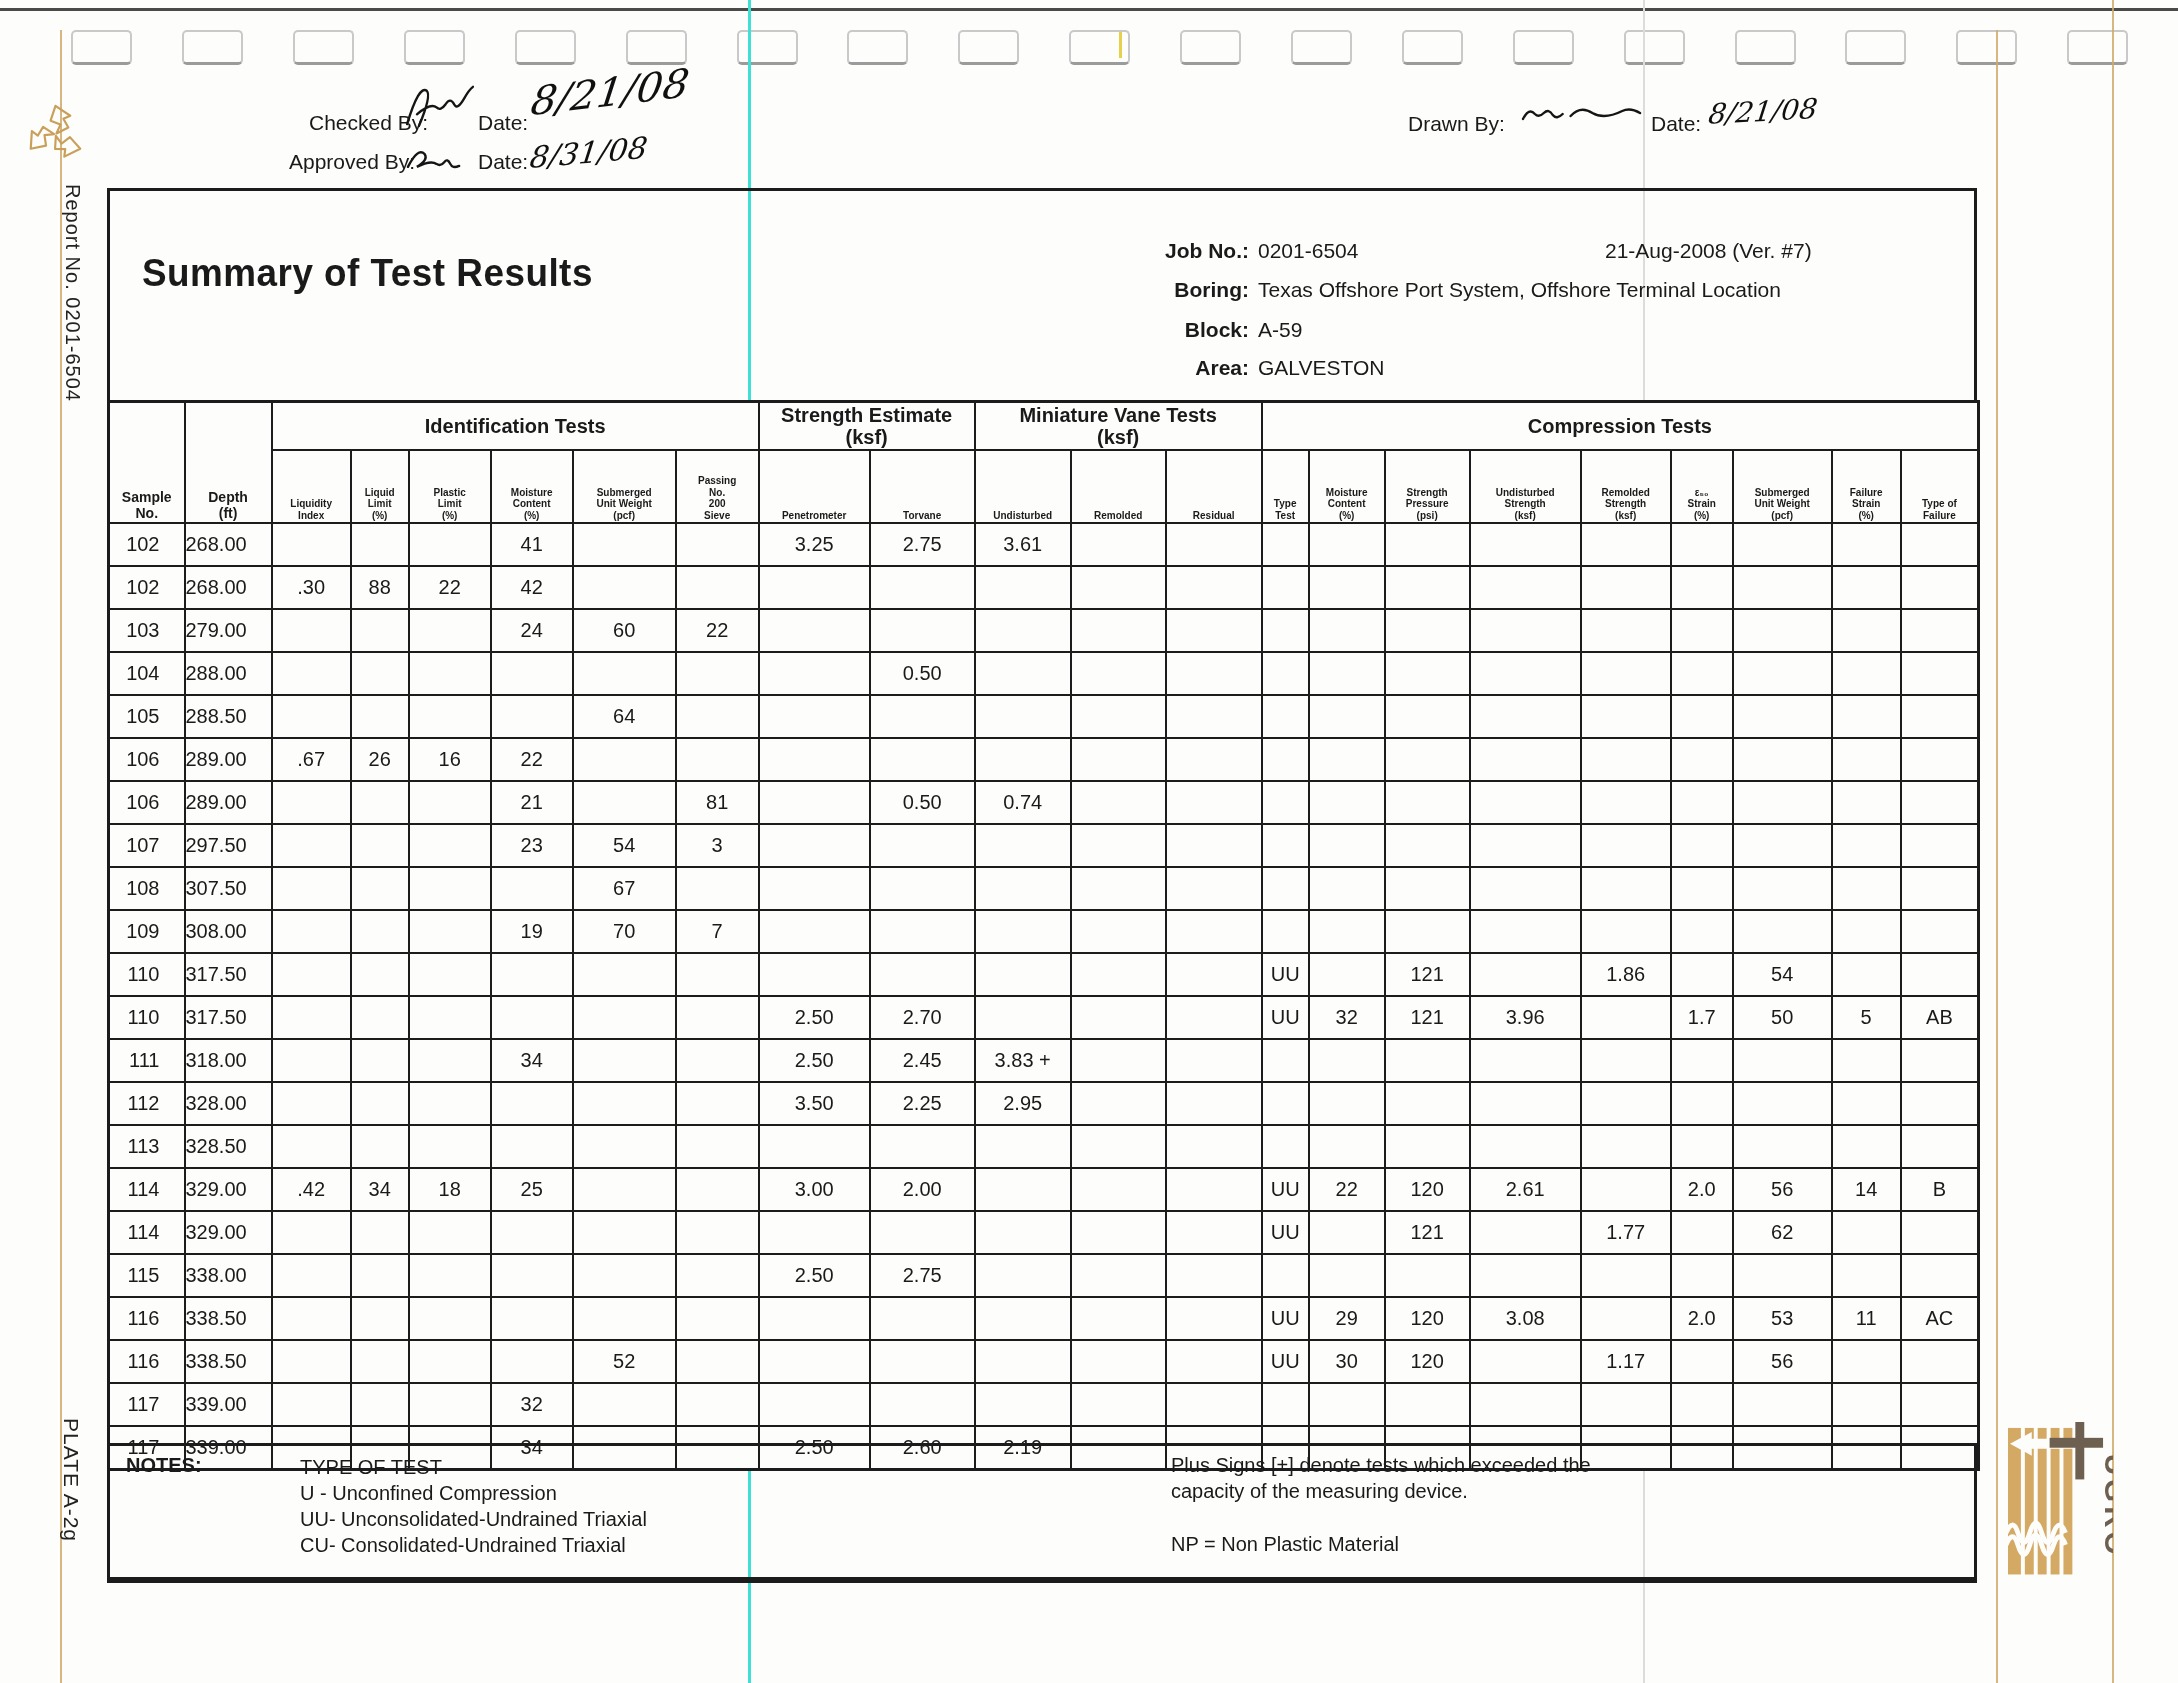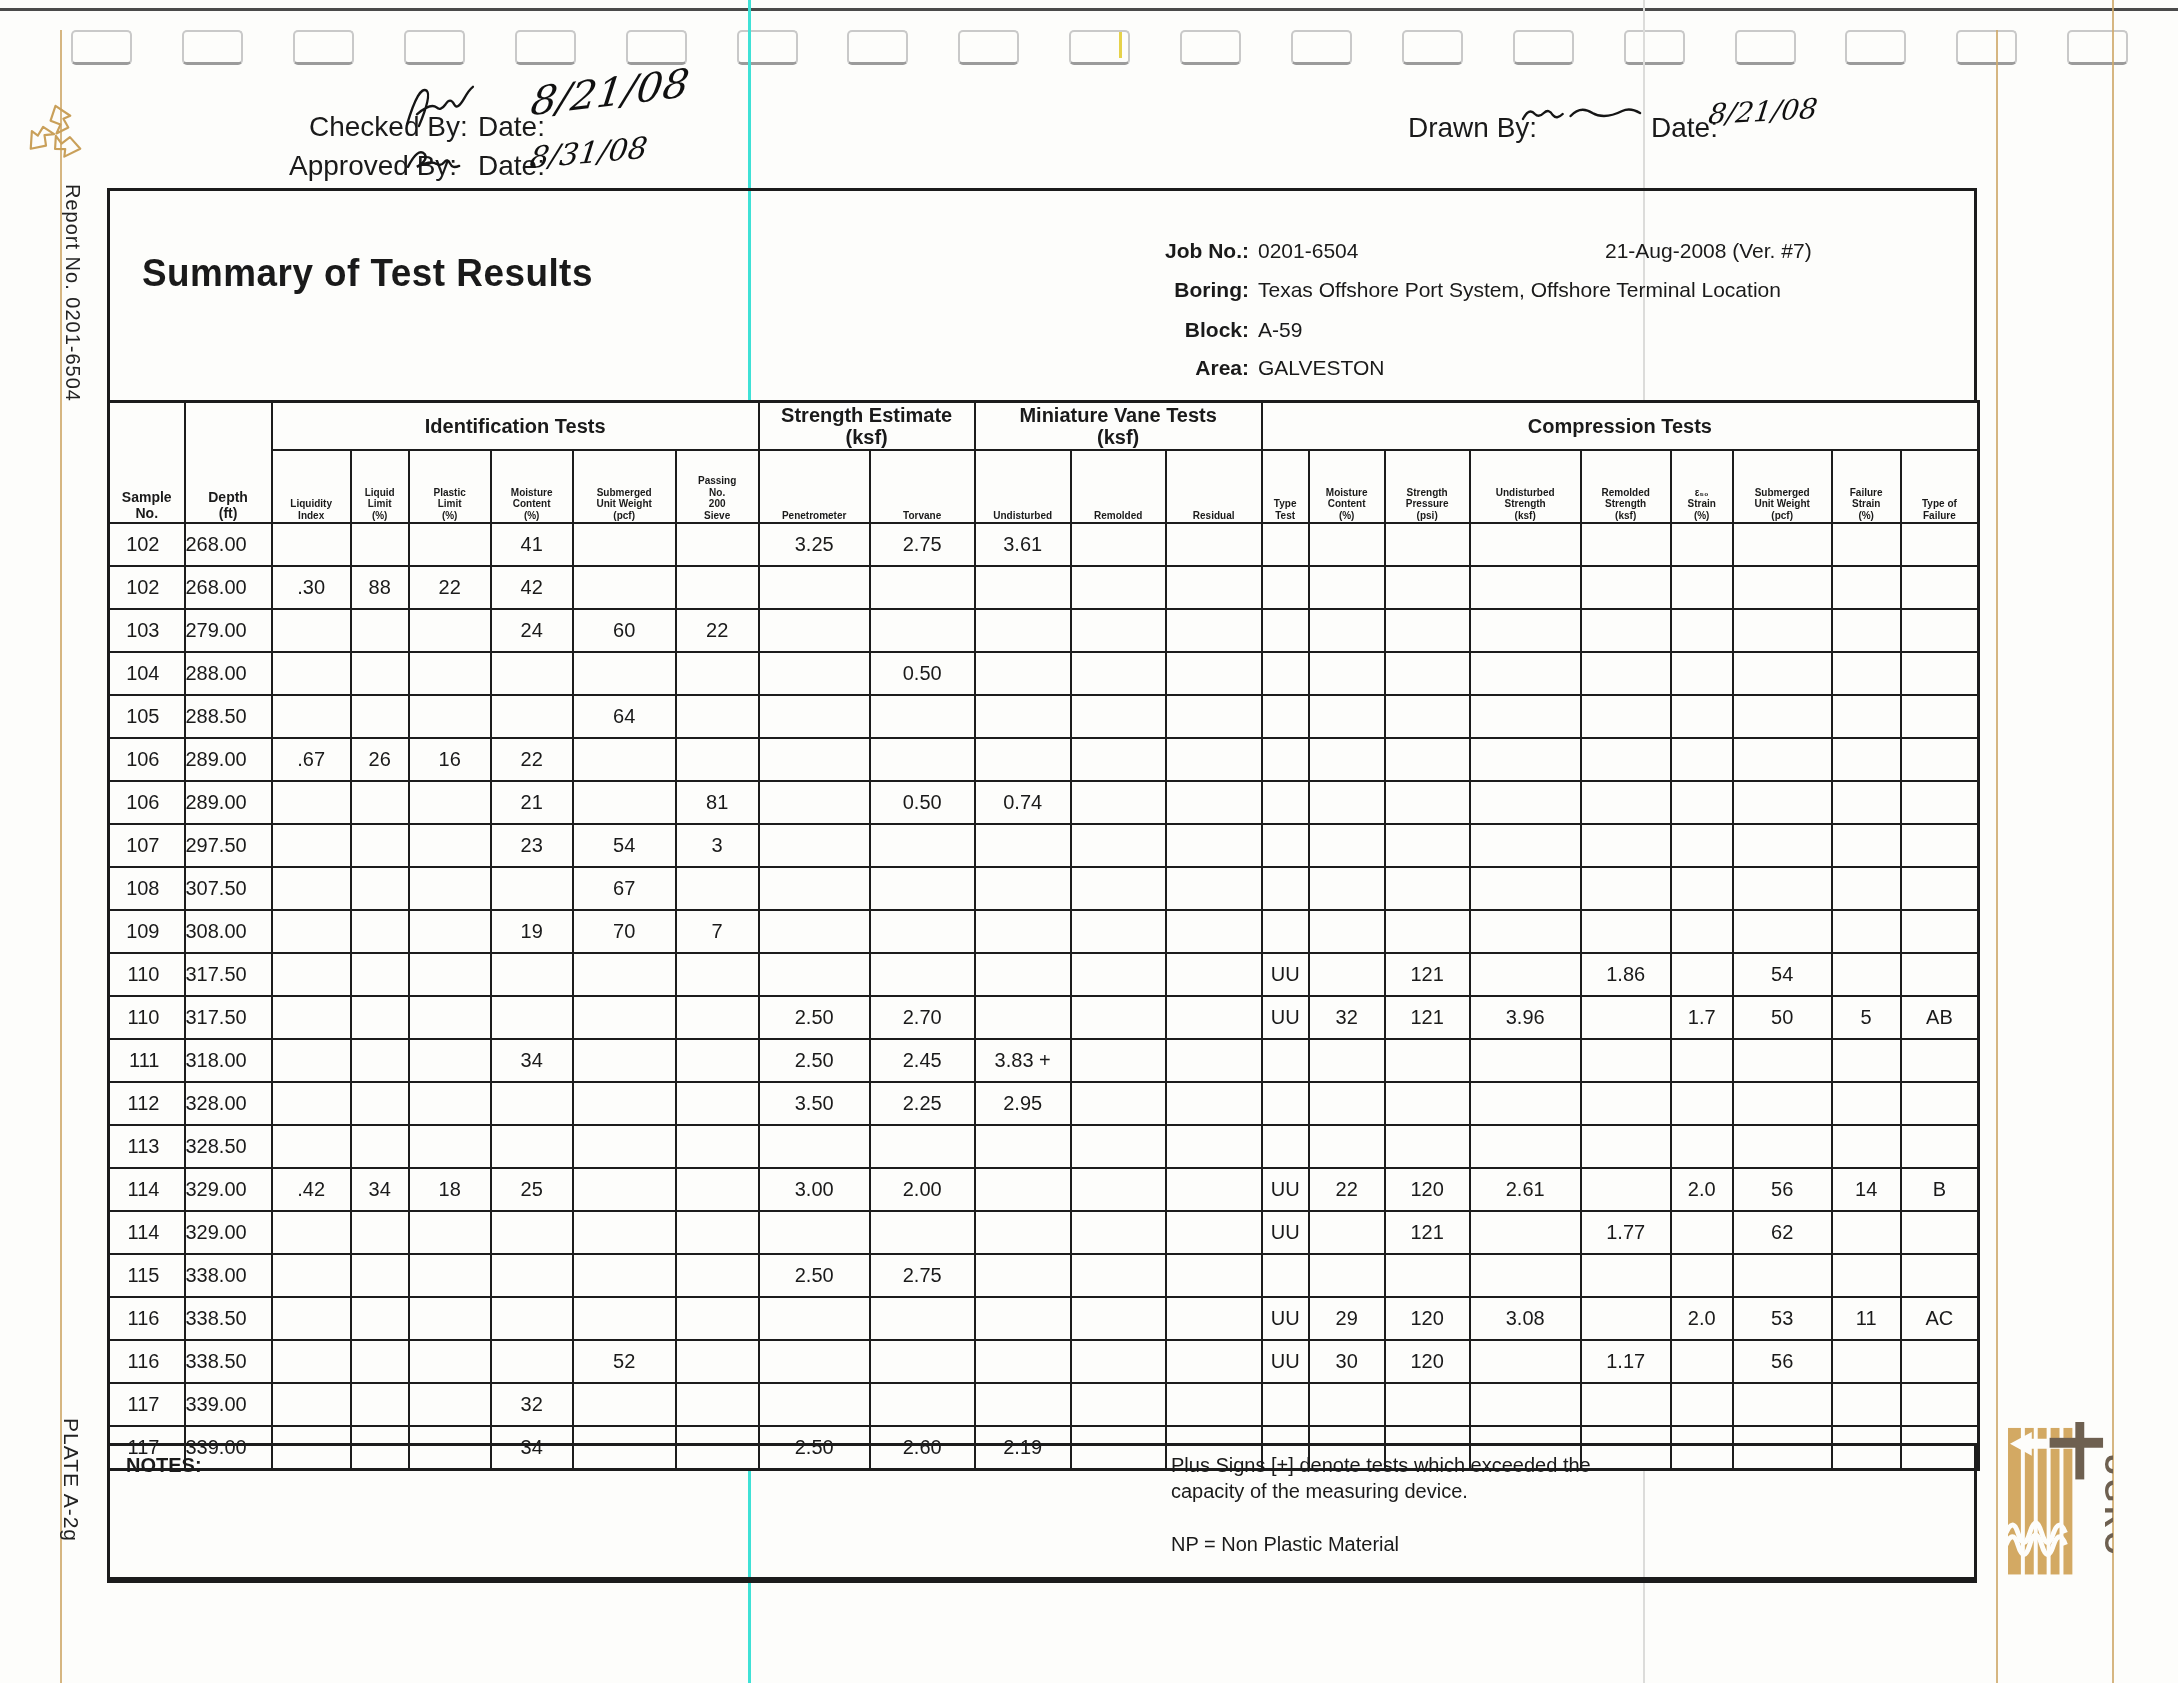--- a/index.html
+++ b/index.html
@@ -10,21 +10,21 @@
   #holes{position:absolute;left:0;top:30px;width:2178px;height:34px;}
   .hole{position:absolute;top:0;width:57px;height:30px;border:2px solid #c9c9c9;border-bottom:3px solid #9b9b9b;border-radius:5px;background:#fdfdfb;}
   .vline{position:absolute;top:0;height:1683px;}
   .tan{width:2px;background:#cfa96b;opacity:.85;}
   .cyan{width:3px;background:#3fe1d6;}
   .fold{width:2px;background:#dcdcda;}
   .yellowtick{position:absolute;left:1119px;top:32px;width:3px;height:26px;background:#e6d24a;}
   
   .vtext{position:absolute;writing-mode:vertical-rl;font-size:20px;letter-spacing:1px;color:#222;}
   
-  .lbl{position:absolute;font-size:28px;color:#1a1a1a;white-space:nowrap;}
+  .lbl{position:absolute;font-size:21px;color:#1a1a1a;white-space:nowrap;}
   .script{position:absolute;font-family:"DejaVu Serif",serif;font-style:italic;color:#101010;white-space:nowrap;}
   .sig{position:absolute;}
   .sig path{stroke:#151515;stroke-width:2.4;fill:none;stroke-linecap:round;}
   
   #hdrbox{position:absolute;left:107px;top:188px;width:1870px;height:222px;border:3px solid #1c1c1c;box-sizing:border-box;}
   #title{position:absolute;left:32px;top:61px;font-size:38px;font-weight:bold;letter-spacing:0.5px;transform:scaleX(.97);transform-origin:left;}
   .jrow{position:absolute;font-size:21px;white-space:nowrap;}
   .jlab{position:absolute;font-weight:bold;text-align:right;width:149px;}
   .jval{position:absolute;left:158px;}
   
@@ -799,20 +799,26 @@
           <td></td>
           <td></td>
           <td></td>
           <td></td>
         </tr>
       </tbody>
     </table>
 
   <div id="notes">
     <div class="nb" style="left:16px;top:8px;font-weight:bold;">NOTES:</div>
+    <div class="nb" style="left:190px;top:8px;">
+      <div class="nline">TYPE OF TEST</div>
+      <div class="nline">U  - Unconfined Compression</div>
+      <div class="nline">UU- Unconsolidated-Undrained Triaxial</div>
+      <div class="nline">CU- Consolidated-Undrained Triaxial</div>
+    </div>
     <div class="nb" style="left:1061px;top:6px;">
       <div class="nline">Plus Signs [+] denote tests which exceeded the</div>
       <div class="nline">capacity of the measuring device.</div>
     </div>
     <div class="nb" style="left:1061px;top:87px;">NP = Non Plastic Material</div>
   </div>
 
   <svg id="fugro" width="107" height="198" viewBox="0 0 108 200">
     <g fill="#d3a963">
       <rect x="2" y="6" width="13" height="148"></rect>

